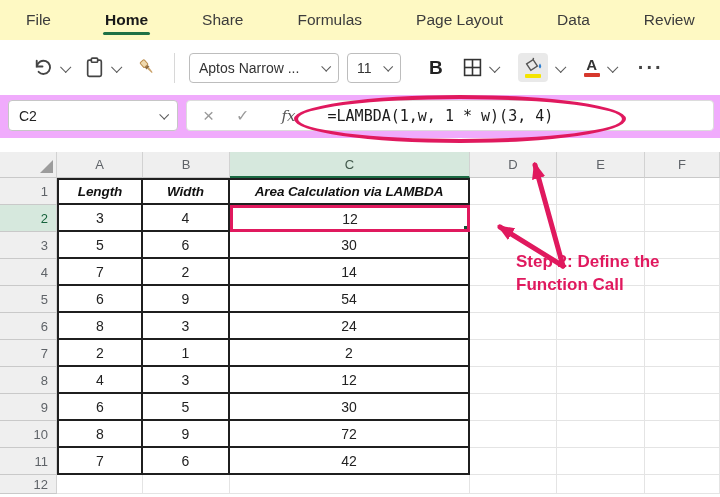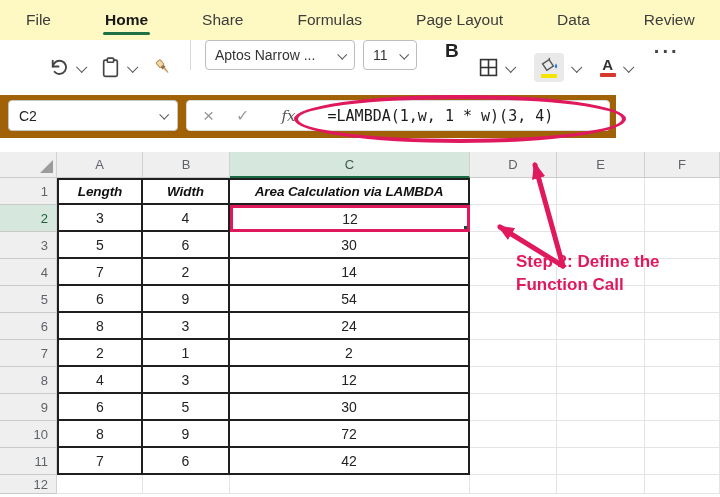--- a/index.html
+++ b/index.html
@@ -8,40 +8,40 @@
     background:#fff;font-family:"Liberation Sans",sans-serif;
     -webkit-font-smoothing:antialiased;
   }
   
   .tabbar{position:absolute;left:0;top:0;width:720px;height:40px;
     display:flex;align-items:center;gap:50px;padding-left:24px;box-sizing:border-box;background:#fef9c3;}
   .tab{position:relative;font-size:15.5px;color:#3c3c3c;padding:9px 2px;cursor:default;white-space:nowrap;}
   .tab.active{font-weight:700;color:#191919;}
   .tab-underline{position:absolute;left:0;right:0;bottom:3px;height:3px;border-radius:2px;background:var(--green);}
   
-  .toolbar{position:absolute;left:0;top:40px;width:720px;height:55px;display:flex;
-    padding-left:48px;box-sizing:border-box;background:#fff;}
+  .toolbar{position:absolute;left:0;top:40px;width:720px;height:55px;display:flex;align-items:center;
+    padding-left:32px;box-sizing:border-box;background:#fff;}
   .tb{display:flex;align-items:center;color:#3f3f3f;}
   .chev{width:7px;height:7px;border-right:1.6px solid #5a5a5a;border-bottom:1.6px solid #5a5a5a;
     transform:rotate(45deg) translateY(-1px);display:inline-block;margin-left:8px;}
   .chev.sm{width:6px;height:6px;margin-left:5px;}
   .sep{width:1px;height:30px;background:#d8d8d8;margin:0 14px 0 16px;}
   .fontbox{display:flex;align-items:center;justify-content:space-between;width:150px;height:30px;
     border:1px solid #bdbdbd;border-radius:4px;padding:0 9px;font-size:14px;color:#333;box-sizing:border-box;background:#fff;}
   .sizebox{display:flex;align-items:center;justify-content:space-between;width:54px;height:30px;
     border:1px solid #bdbdbd;border-radius:4px;padding:0 9px;font-size:14px;color:#333;box-sizing:border-box;margin-left:8px;background:#fff;}
   .boldbtn{font-weight:700;font-size:19px;color:#222;margin-left:28px;}
   .iconbtn{margin-left:20px;display:flex;align-items:center;}
   .stack{display:flex;flex-direction:column;align-items:center;gap:2px;}
   .bar{width:16px;height:4px;border-radius:1px;}
   .fillwrap{background:#e9e9e9;border-radius:4px;padding:4px 5px;}
   .fontA{font-weight:700;font-size:15px;color:#333;line-height:12px;}
   .dots{font-size:20px;letter-spacing:2px;color:#444;margin-left:22px;font-weight:700;}
   
-  .fbar{position:absolute;left:0;top:95px;width:616px;height:43px;background:#a16207;}
+  .fbar{position:absolute;left:0;top:95px;width:720px;height:43px;background:#f0abfc;}
   .namebox{position:absolute;left:8px;top:5px;width:170px;height:31px;background:#fff;border:1px solid #c6c6c6;
     border-radius:4px;display:flex;align-items:center;justify-content:space-between;padding:0 10px;box-sizing:border-box;
     font-size:14px;color:#222;}
   .fxbox{position:absolute;left:186px;top:5px;right:6px;height:31px;background:#fff;border:1px solid #dcdcdc;
     border-radius:4px;display:flex;align-items:center;box-sizing:border-box;}
   .fx-cancel{color:#9a9a9a;font-size:19px;margin-left:16px;}
   .fx-enter{color:#9a9a9a;font-size:16px;margin-left:22px;}
   .fx-label{font-family:"DejaVu Serif",serif;font-style:italic;font-size:15px;color:#555;margin-left:32px;}
   .formula{font-family:"DejaVu Sans Mono",monospace;font-size:15px;color:#1b1b1b;margin-left:32px;white-space:pre;}
   .oval{position:absolute;left:294px;top:95px;width:324px;height:40px;border:4px solid var(--pink);

